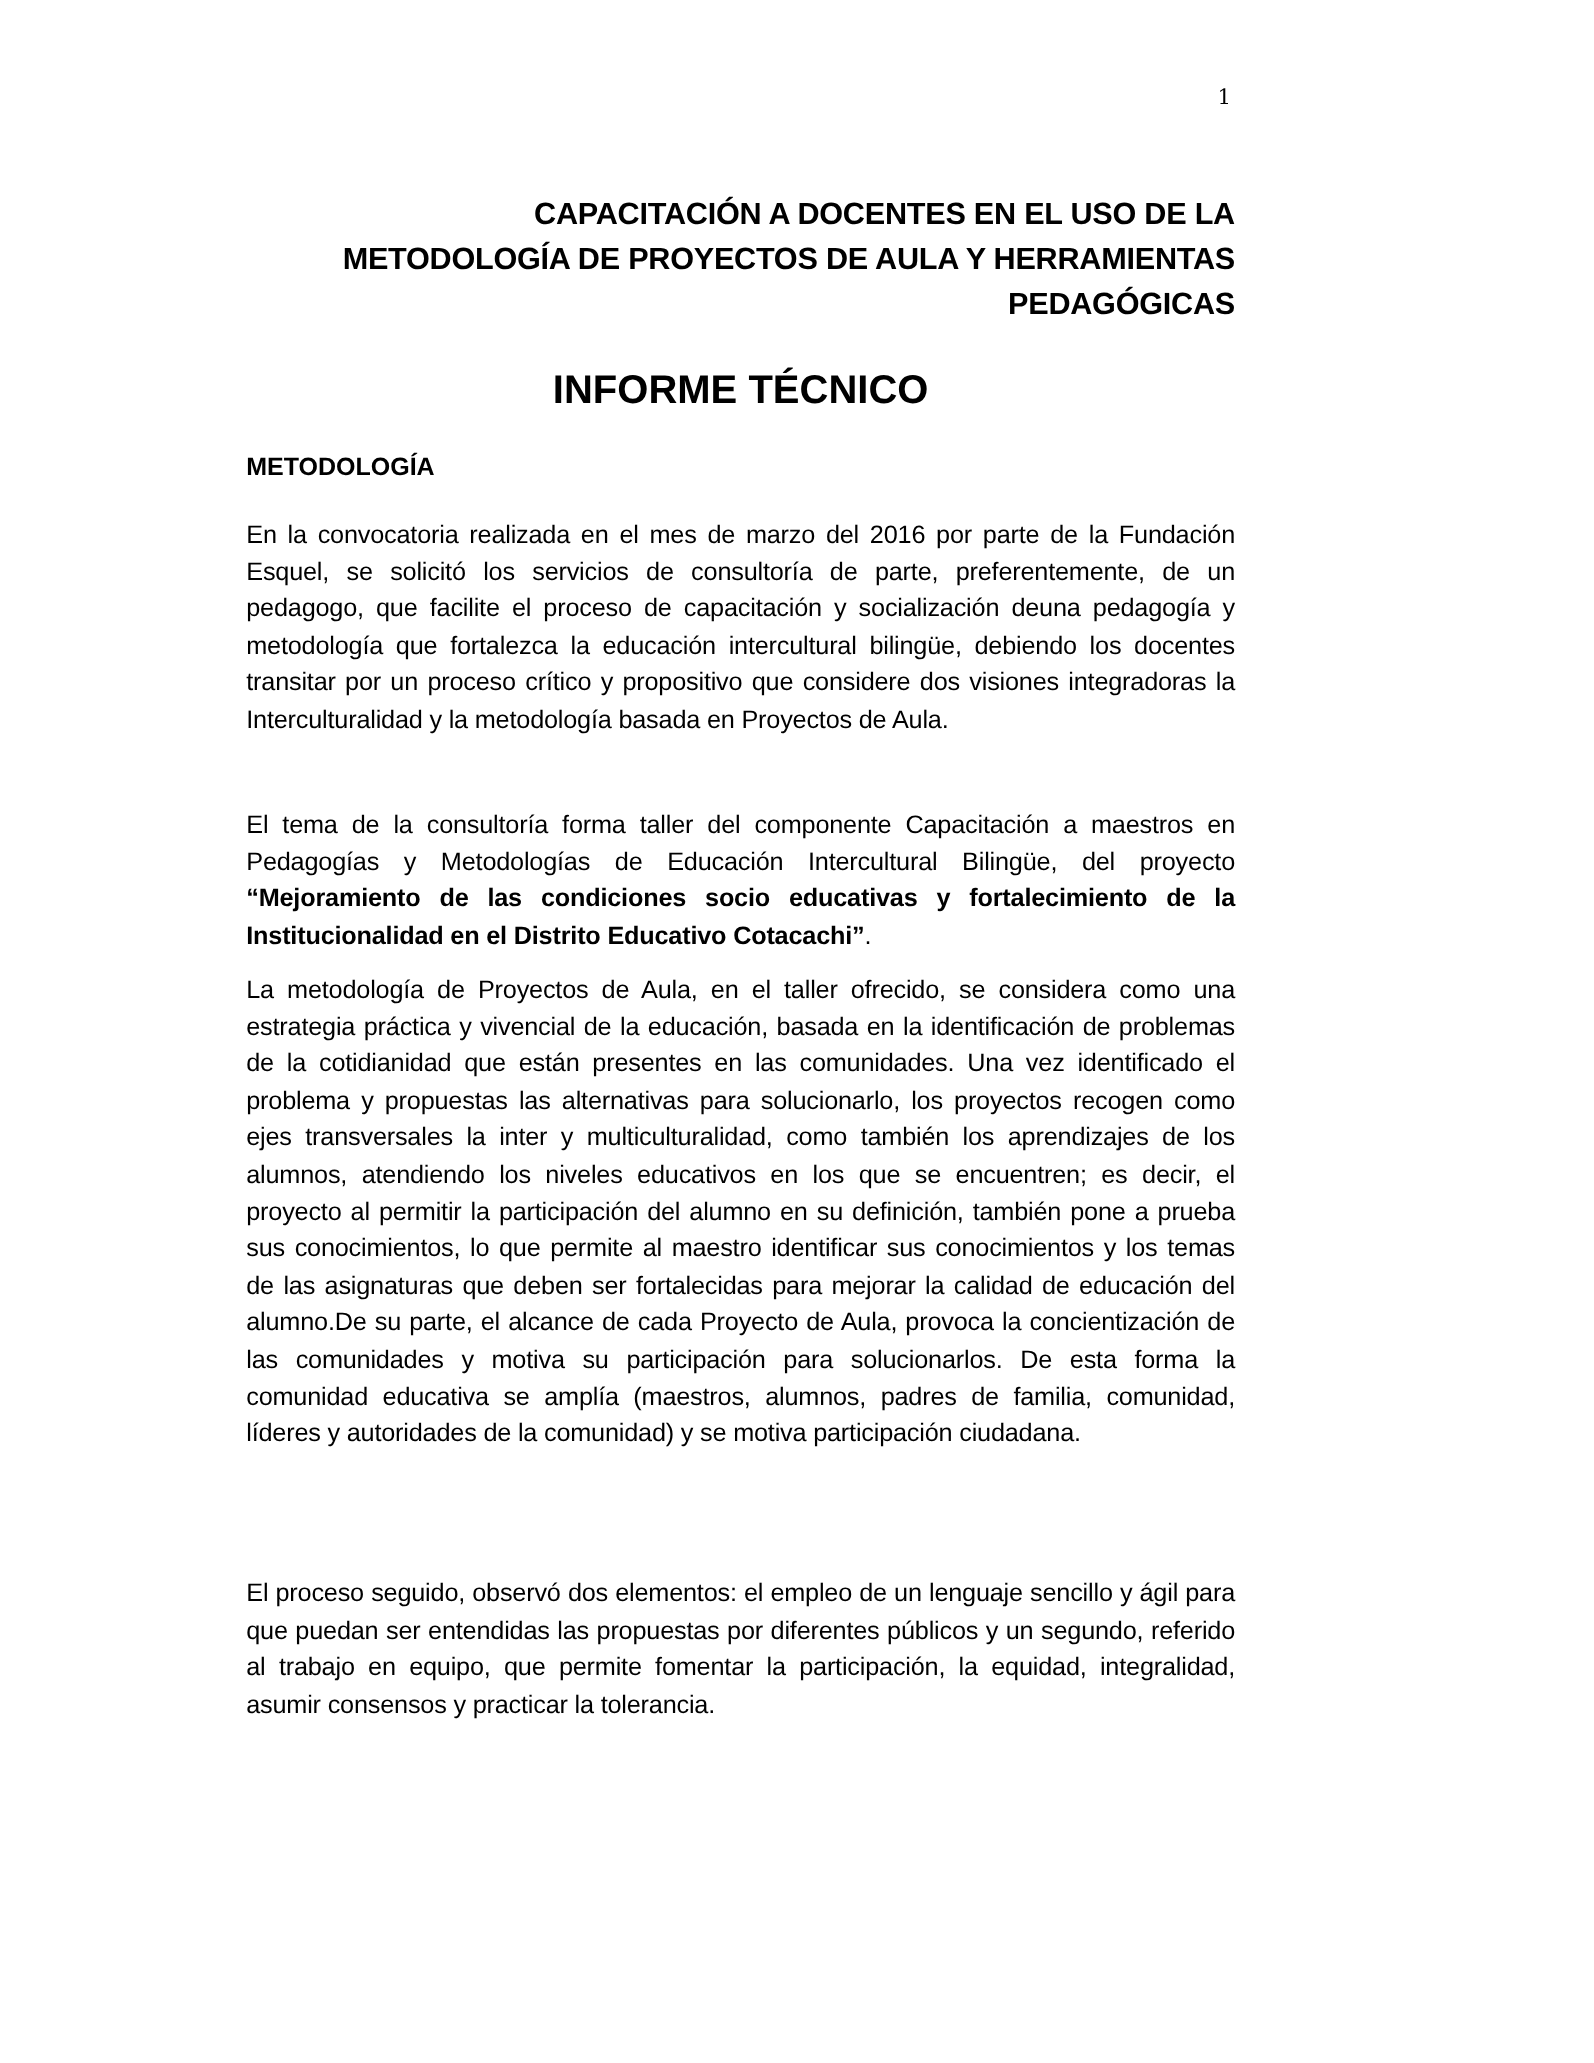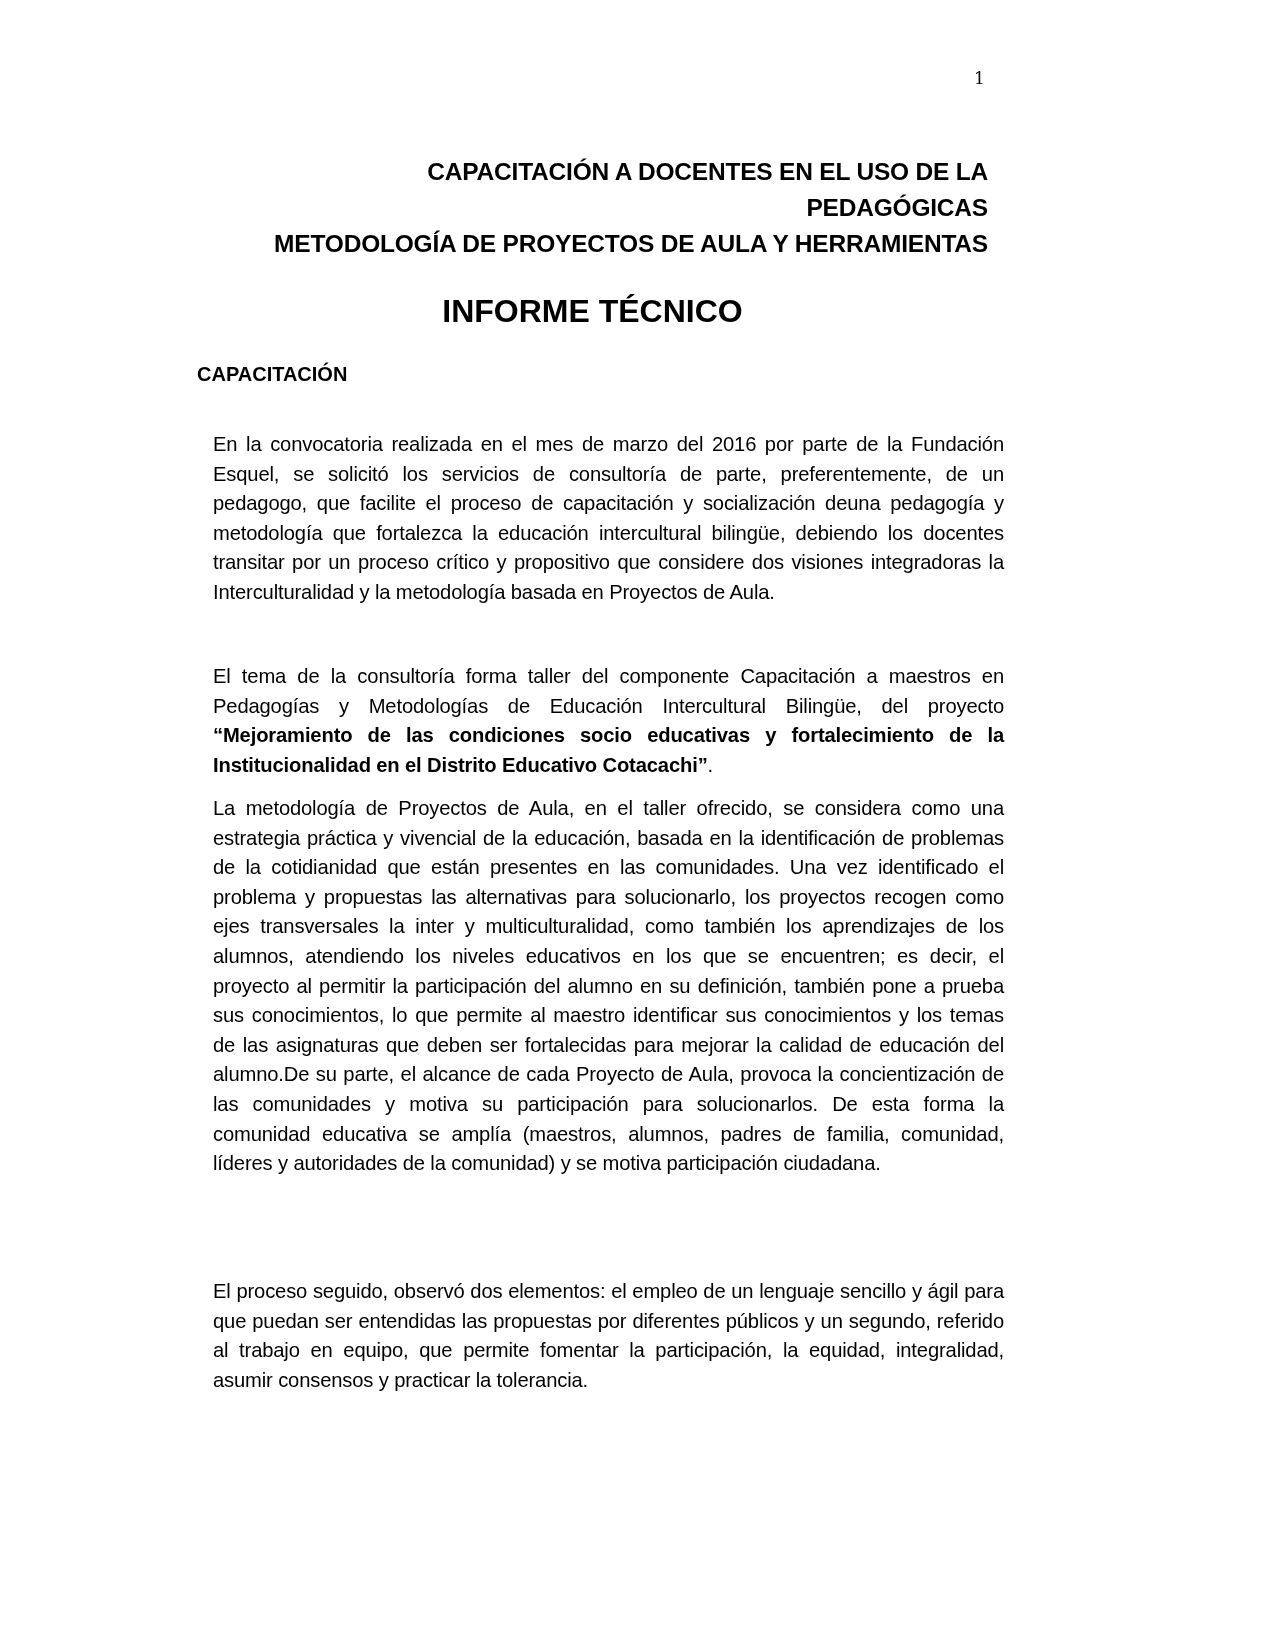--- a/index.html
+++ b/index.html
@@ -19,45 +19,45 @@
   }
   .subtitle {
     position: absolute; top: 295px; left: 0; width: 791px;
     text-align: center; font-weight: bold; font-size: 32px; line-height: 32px;
   }
   .section-heading {
     position: absolute; top: 360px; left: 0;
     font-weight: bold; font-size: 20px; line-height: 28px;
   }
   .para {
-    position: absolute; left: 0; width: 791px; margin: 16px;
+    position: absolute; left: 0; width: 791px; margin: 0;
     font-size: 20.2px; line-height: 29.6px; text-align: justify;
     letter-spacing: -0.15px;
   }
   .p1 { top: 414px; }
   .p2 { top: 646px; }
   .p3 { top: 778px; }
   .p4 { top: 1261px; }
   .bold { font-weight: bold; }
 </style>
 </head>
 <body>
 
 <div class="page-number">1</div>
 
 <div class="content">
   <div class="title">
     <div>CAPACITACIÓN A DOCENTES EN EL USO DE LA</div>
+    <div>METODOLOGÍA DE PROYECTOS DE AULA Y HERRAMIENTAS</div>
     <div>PEDAGÓGICAS</div>
-    <div>METODOLOGÍA DE PROYECTOS DE AULA Y HERRAMIENTAS</div>
   </div>
 
   <div class="subtitle">INFORME TÉCNICO</div>
 
-  <div class="section-heading">CAPACITACIÓN</div>
+  <div class="section-heading">METODOLOGÍA</div>
 
   <p class="para p1">En la convocatoria realizada en el mes de marzo del 2016 por parte de la Fundación Esquel, se solicitó los servicios de consultoría de parte, preferentemente, de un pedagogo, que facilite el proceso de capacitación y socialización deuna pedagogía y metodología que fortalezca la educación intercultural bilingüe, debiendo los docentes transitar por un proceso crítico y propositivo que considere dos visiones integradoras la Interculturalidad y la metodología basada en Proyectos de Aula.</p>
 
   <p class="para p2"><span>El tema de la consultoría forma taller del componente Capacitación a maestros en Pedagogías y Metodologías de Educación Intercultural Bilingüe, del proyecto </span><span class="bold">“Mejoramiento de las condiciones socio educativas y fortalecimiento de la Institucionalidad en el Distrito Educativo Cotacachi”</span><span>.</span></p>
 
   <p class="para p3">La metodología de Proyectos de Aula, en el taller ofrecido, se considera como una estrategia práctica y vivencial de la educación, basada en la identificación de problemas de la cotidianidad que están presentes en las comunidades. Una vez identificado el problema y propuestas las alternativas para solucionarlo, los proyectos recogen como ejes transversales la inter y multiculturalidad, como también los aprendizajes de los alumnos, atendiendo los niveles educativos en los que se encuentren; es decir, el proyecto al permitir la participación del alumno en su definición, también pone a prueba sus conocimientos, lo que permite al maestro identificar sus conocimientos y los temas de las  asignaturas que deben ser fortalecidas para mejorar la calidad de educación del alumno.De su parte, el alcance de cada Proyecto de Aula, provoca la concientización de las comunidades y motiva su participación para solucionarlos. De esta forma la comunidad educativa se amplía (maestros, alumnos, padres de familia, comunidad, líderes y autoridades de la comunidad) y se motiva participación ciudadana.</p>
 
   <p class="para p4">El proceso seguido, observó dos elementos: el empleo de un lenguaje sencillo y ágil para que puedan ser entendidas las propuestas por diferentes públicos y un segundo, referido al trabajo en equipo, que permite fomentar la participación, la equidad, integralidad, asumir consensos y practicar la tolerancia.</p>
 </div>
 

